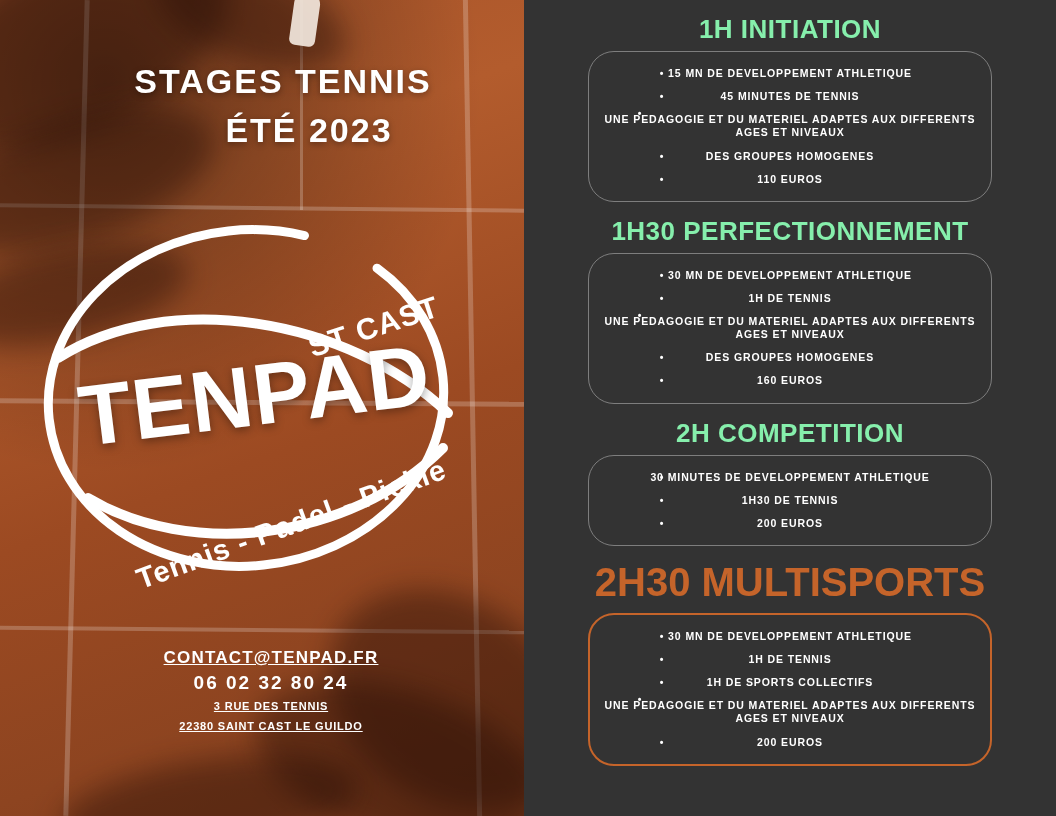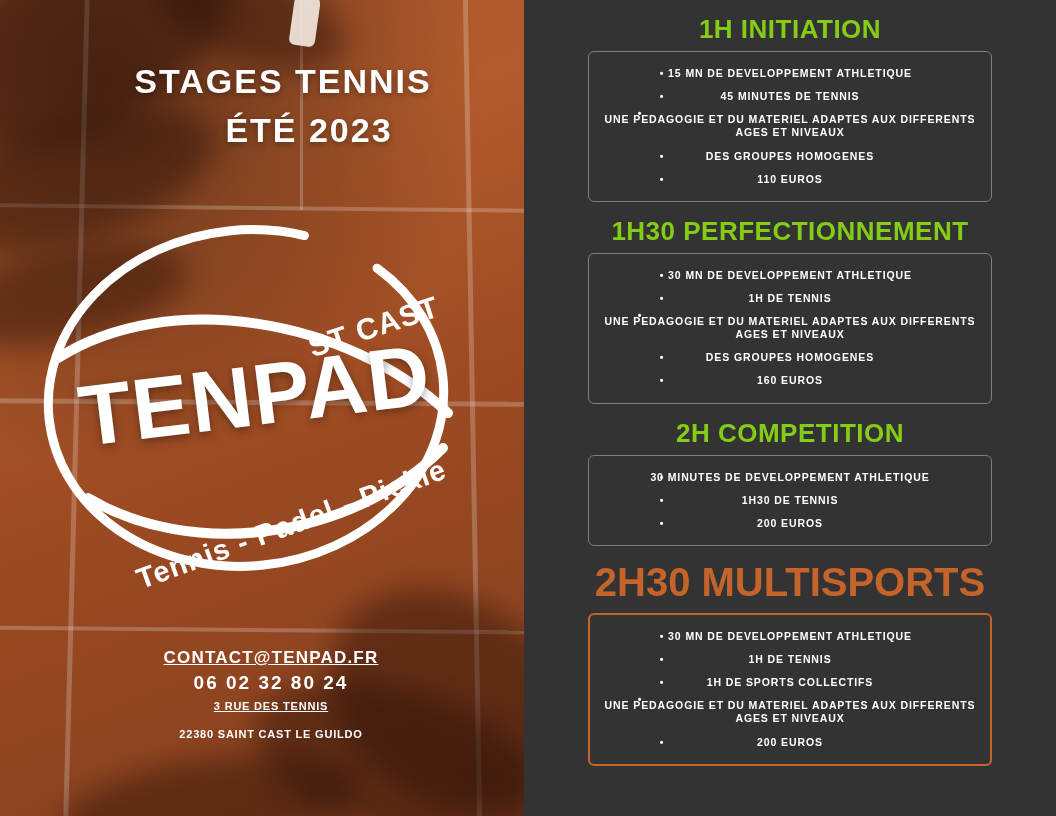--- a/index.html
+++ b/index.html
@@ -166,56 +166,57 @@
     font-size: 11px;
     font-weight: 700;
     letter-spacing: 0.8px;
     margin-top: 6px;
     text-decoration: underline;
   }
   .contact-addr2 {
     font-size: 11px;
     font-weight: 700;
     letter-spacing: 0.8px;
-    margin-top: 16px;
+    margin-top: 8px;
+    text-decoration: underline;
   }
 
   
   .right {
     position: relative;
     width: 532px;
     height: 816px;
     background: #333333;
     padding: 0;
     box-sizing: border-box;
   }
   .section {
     width: 100%;
     text-align: center;
   }
   .section-title {
-    color: #84cc16;
+    color: #86efac;
     font-weight: 700;
     letter-spacing: 0.5px;
   }
   .section.normal .section-title {
     font-size: 26px;
     margin: 14px 0 6px 0;
   }
   .section.highlight .section-title {
     font-size: 40px;
     color: #c5642a;
     margin: 14px 0 8px 0;
     letter-spacing: 0px;
   }
   .card {
     margin: 0 auto;
     width: 404px;
     border: 1.5px solid #7e7e7e;
-    border-radius: 6px;
+    border-radius: 26px;
     background: #333333;
     padding: 10px 14px 10px 14px;
     box-sizing: border-box;
   }
   .section.highlight .card {
     border: 2px solid #c5642a;
   }
   .bullet-list {
     list-style: none;
     margin: 0;

